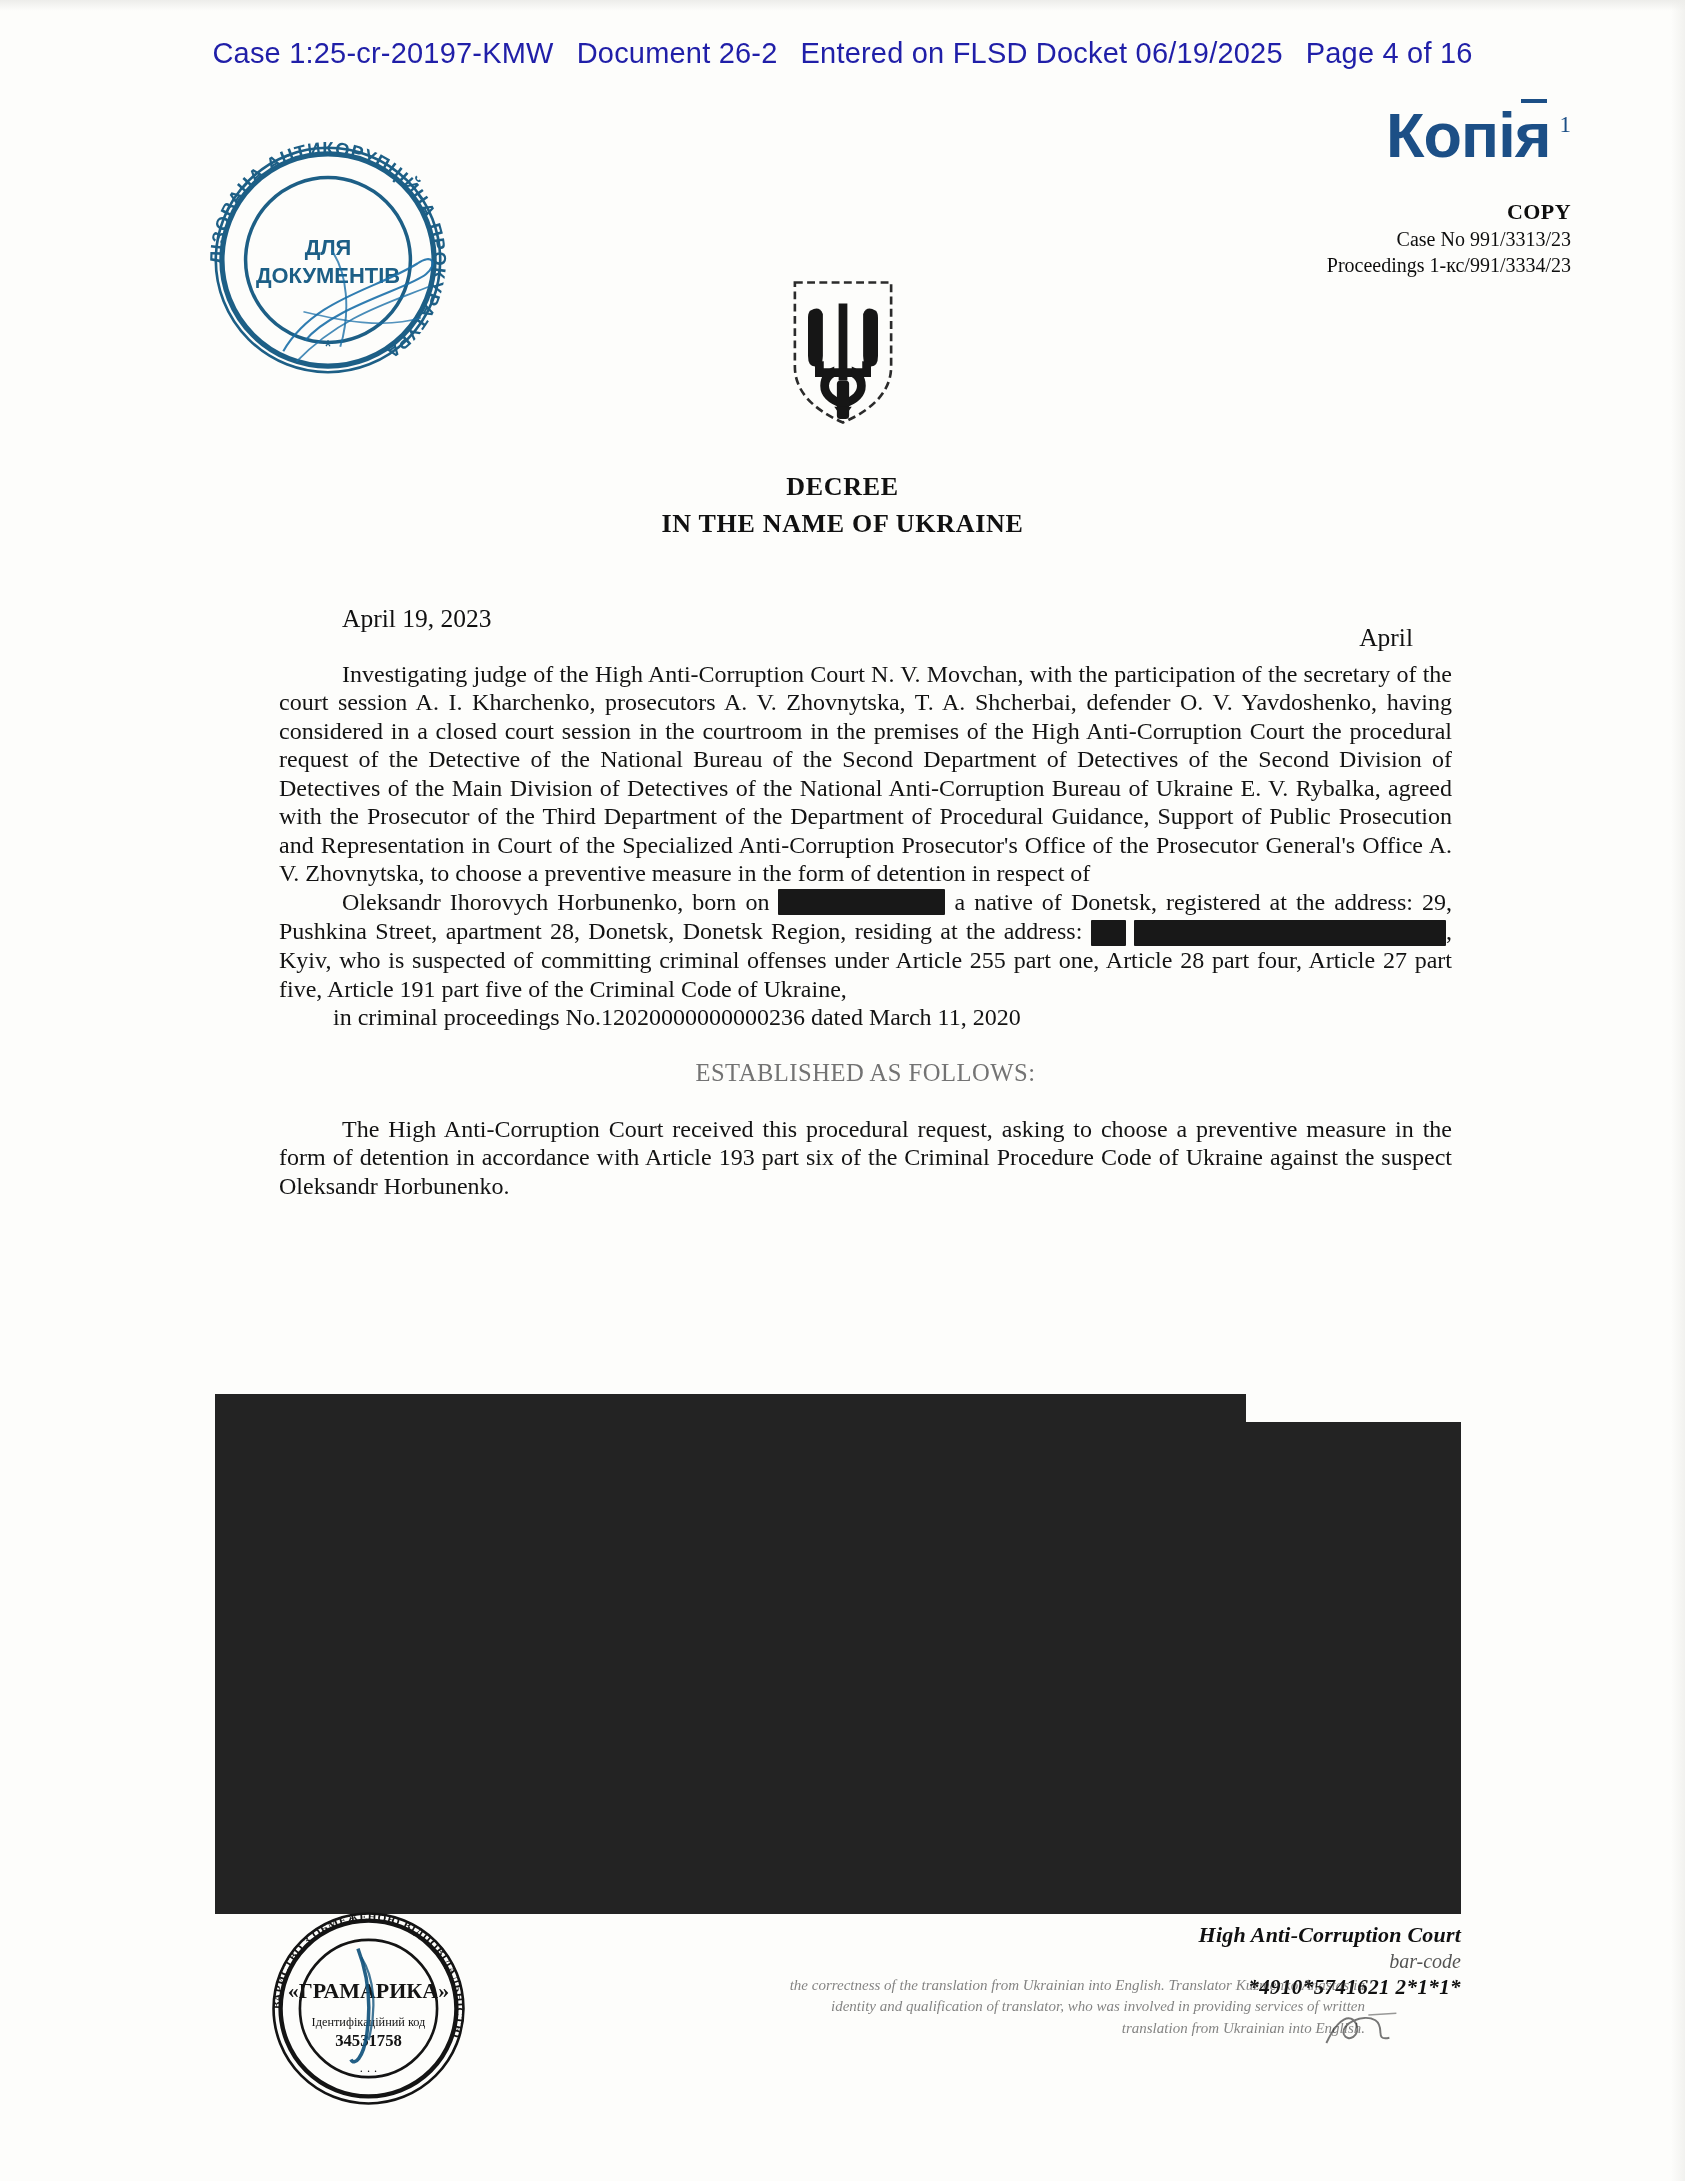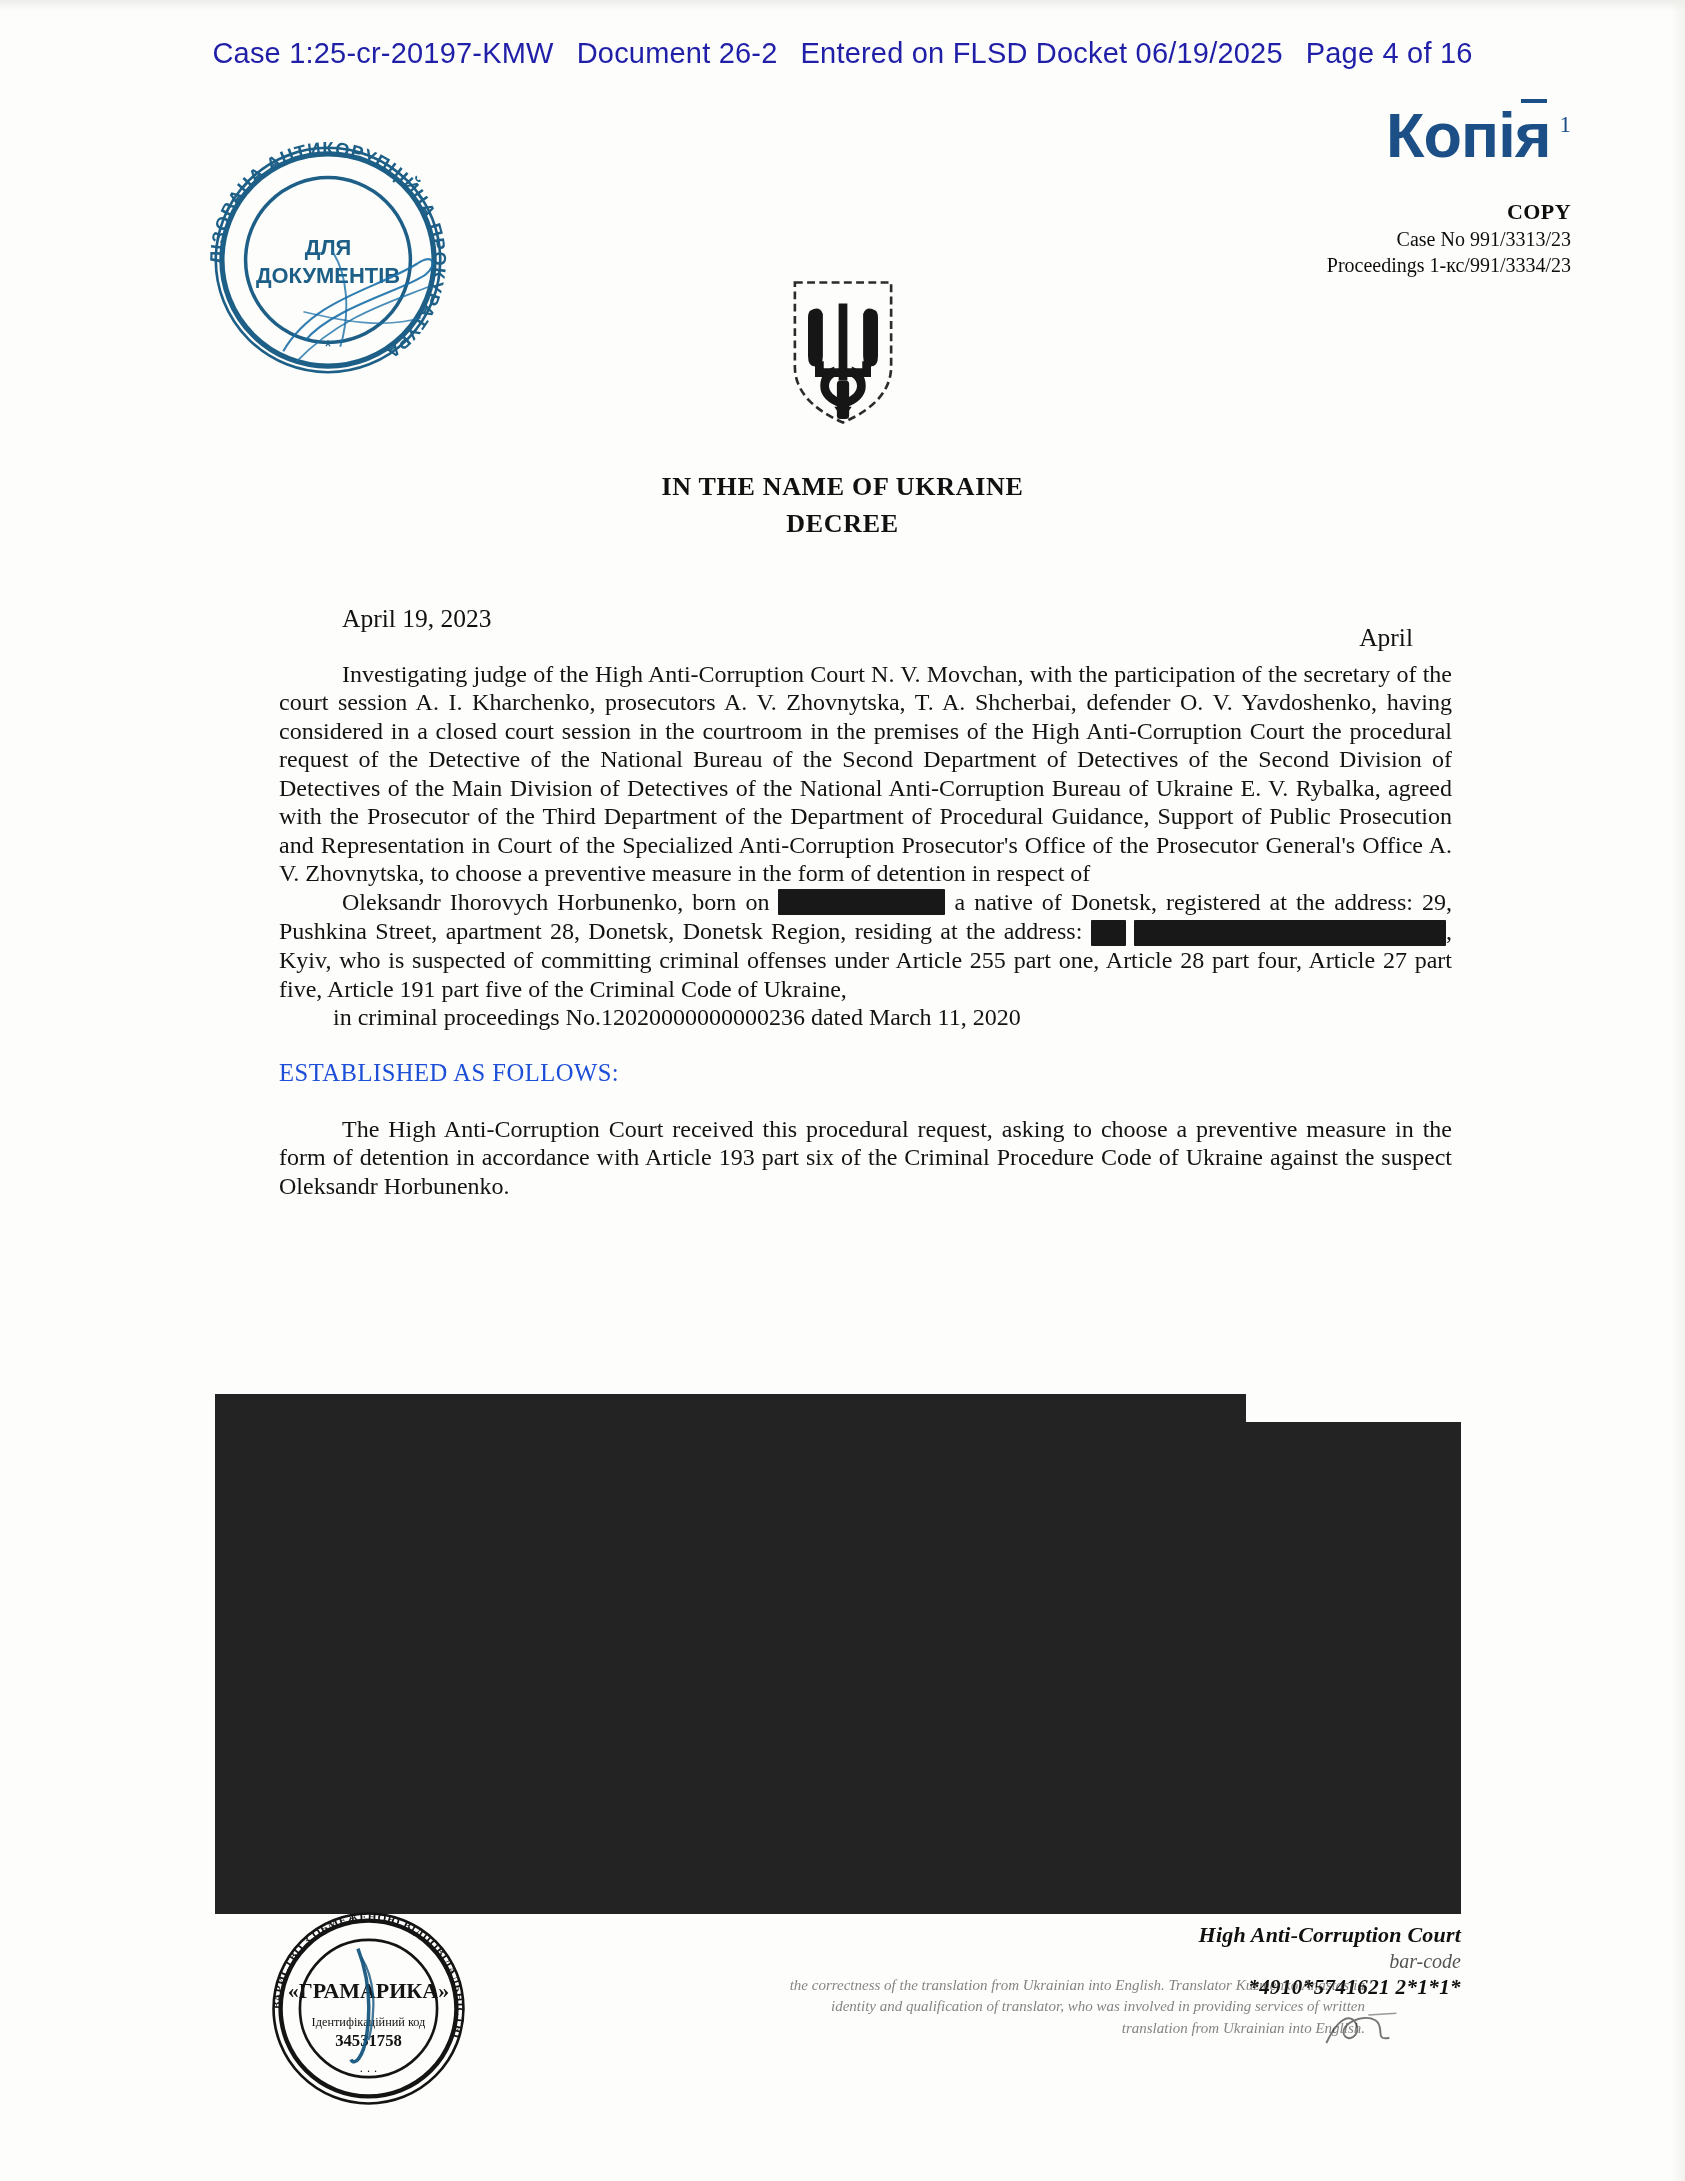--- a/index.html
+++ b/index.html
@@ -159,24 +159,25 @@
     background: #181818;
     vertical-align: middle;
     height: 26px;
     border-radius: 0.9px;
   }
   .rd-dob { width: 167px; position: relative; top: -1.8px; }
   .rd-addr-a { width: 35px; }
   .rd-addr-b { width: 312px; }
 
   .centered-head {
+    text-align: center;
     font-family: "Liberation Serif", serif;
     font-size: 24.6px;
     letter-spacing: 0.5px;
-    color: #1d4ed8;
+    color: #737373;
   }
 
   
   .redact-big {
     position: absolute;
     left: 215px;
     top: 1422px;
     width: 1246px;
     height: 492px;
     background: #232323;
@@ -325,22 +326,22 @@
         <path d="M 102 36 q -10 -6 -14 4 l 0 48 q 0 12 9 12 q 8 0 8 -12 l 0 -44 q 0 -6 -3 -8 z"></path>
         <path d="M 33 94 l 0 18 l 64 0 l 0 -18 l -10 0 l 0 8 l -44 0 l 0 -8 z"></path>
         <path d="M 55 100 q -16 6 -16 22 q 0 18 26 26 q 26 -8 26 -26 q 0 -16 -16 -22 l 0 12 q 6 4 6 10 q 0 10 -16 16 q -16 -6 -16 -16 q 0 -6 6 -10 z"></path>
         <rect x="58" y="116" width="14" height="44" rx="4"></rect>
         <path d="M 65 160 l -10 -14 l 20 0 z"></path>
       </g>
     </svg>
   </div>
 
   <div class="decree-title">
+    <div>DECREE</div>
     <div>IN THE NAME OF UKRAINE</div>
-    <div>DECREE</div>
   </div>
 
   <div class="datecity">
     <div>April 19, 2023</div>
     <div class="city">April</div>
   </div>
 
   <div class="body-block">
 
     <p class="indent">Investigating judge of the High Anti-Corruption Court N. V. Movchan, with the participation of the secretary of the court session A. I. Kharchenko, prosecutors A. V. Zhovnytska, T. A. Shcherbai, defender O. V. Yavdoshenko, having considered in a closed court session in the courtroom in the premises of the High Anti-Corruption Court the procedural request of the Detective of the National Bureau of the Second Department of Detectives of the Second Division of Detectives of the Main Division of Detectives of the National Anti-Corruption Bureau of Ukraine E. V. Rybalka, agreed with the Prosecutor of the Third Department of the Department of Procedural Guidance, Support of Public Prosecution and Representation in Court of the Specialized Anti-Corruption Prosecutor's Office of the Prosecutor General's Office A. V. Zhovnytska, to choose a preventive measure in the form of detention in respect of</p>

